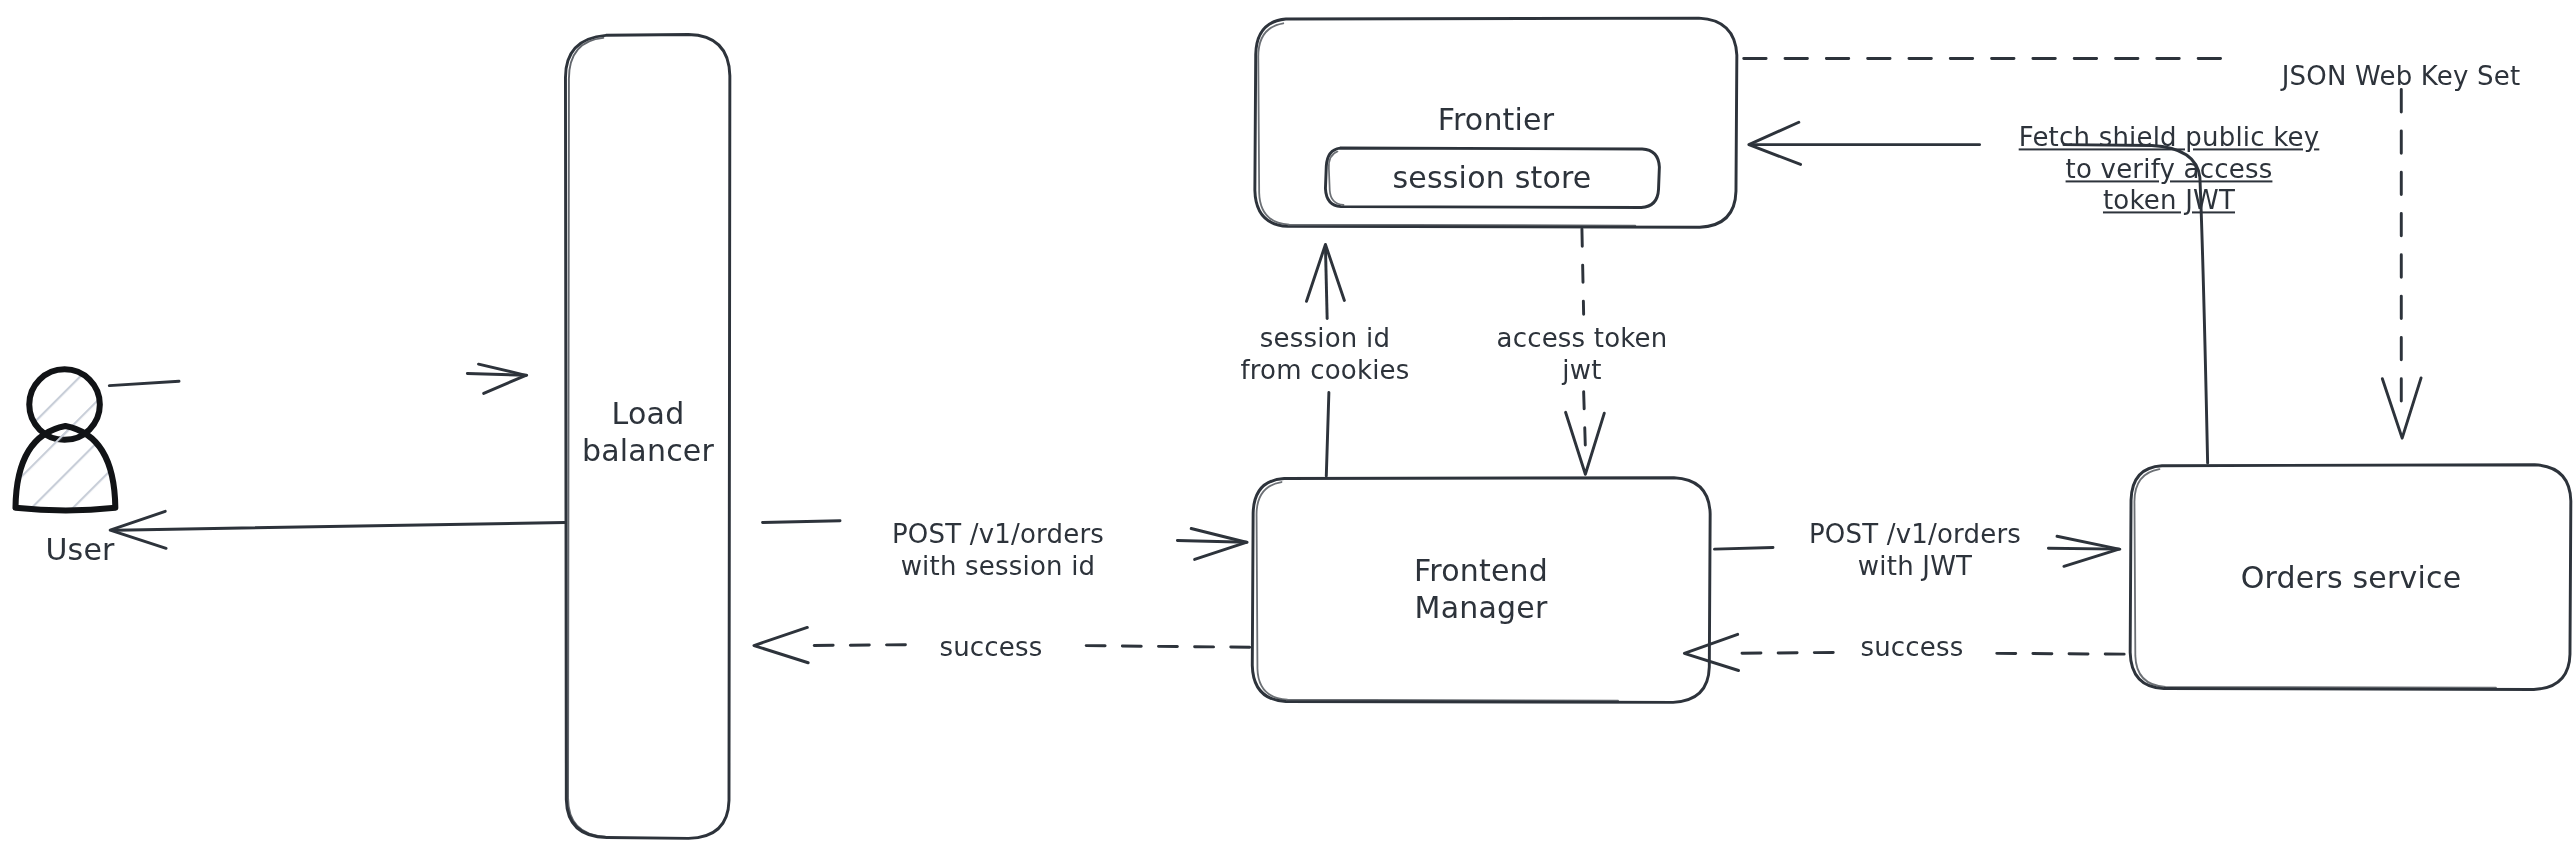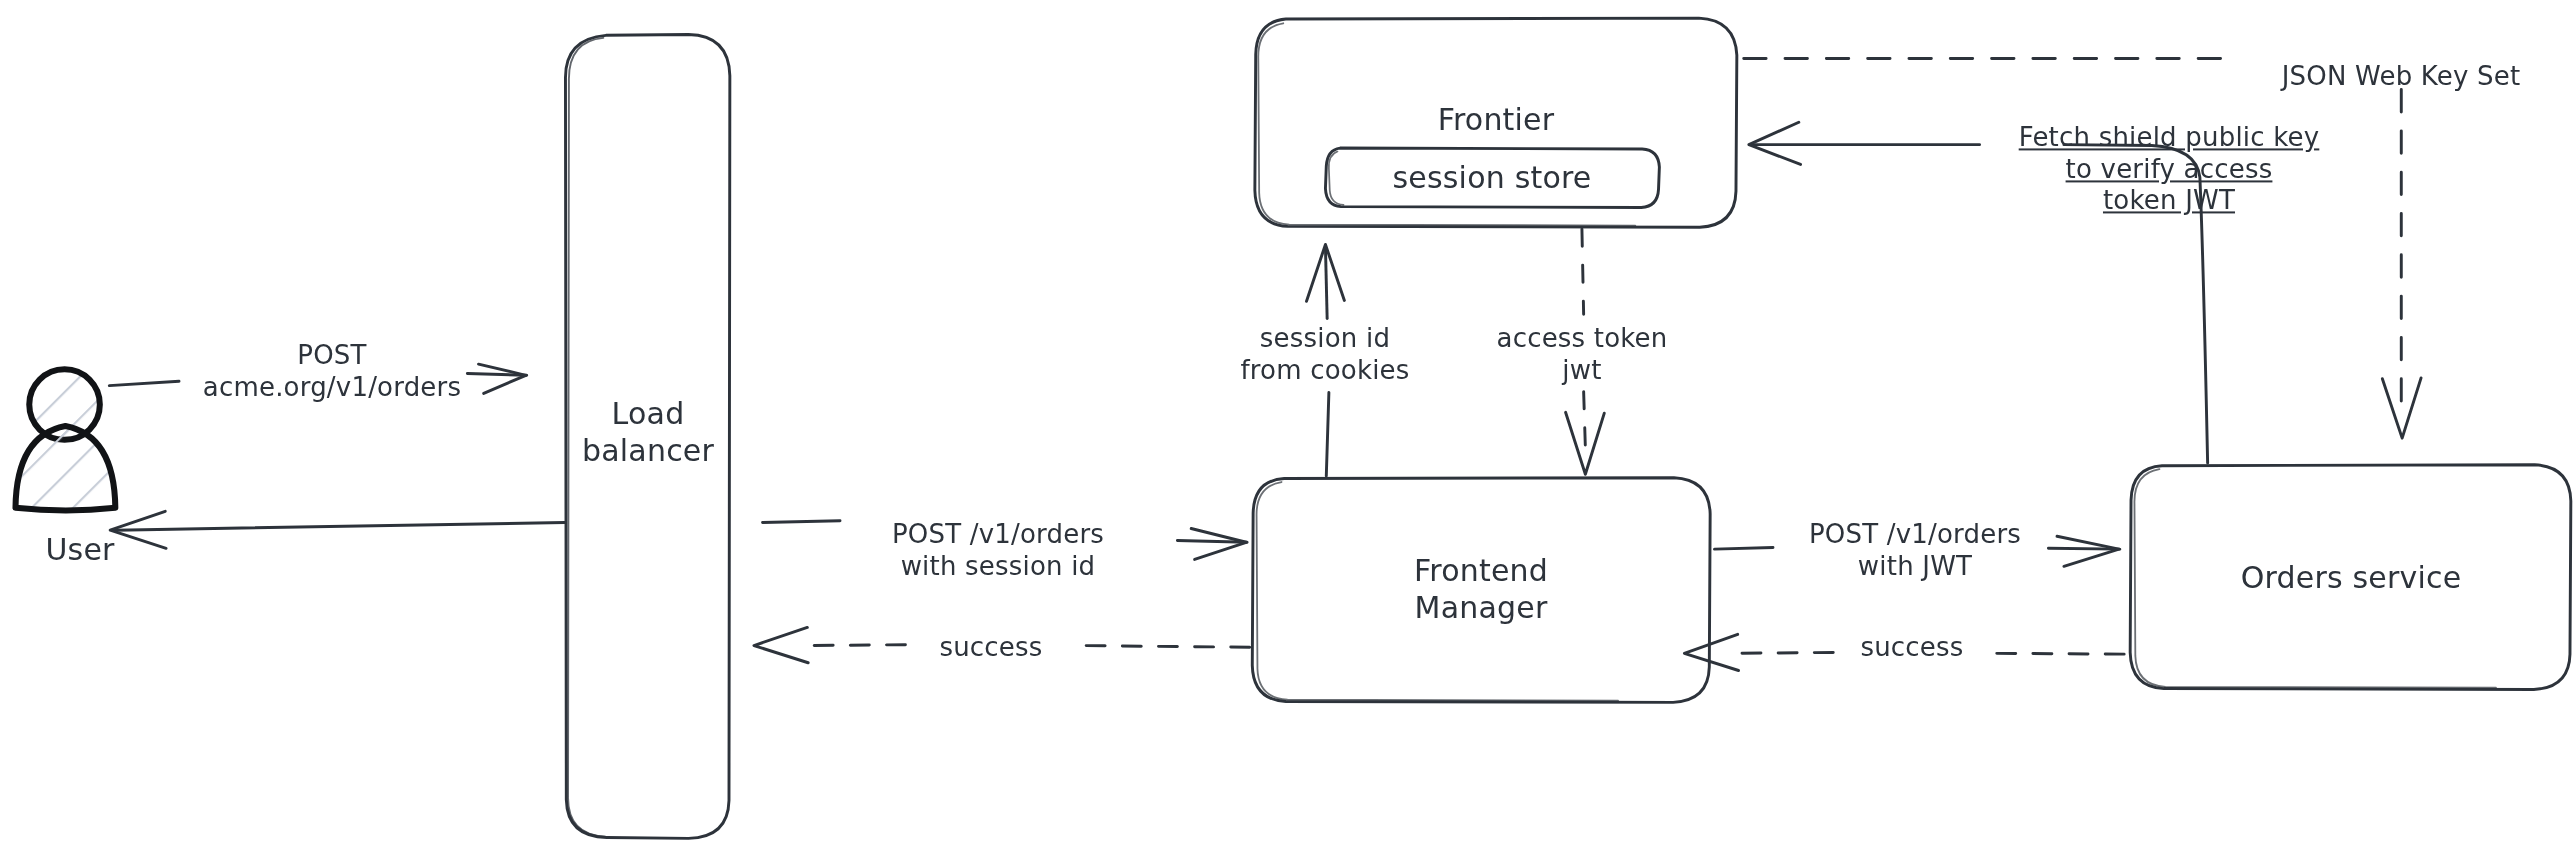--- a/index.html
+++ b/index.html
@@ -134,22 +134,20 @@
 
   <div class="lbl node-lbl ctr" style="left:1492px;top:178px;">session store</div>
 
   <div class="lbl node-lbl ctr" style="left:1481px;top:590px;text-align:center;">Frontend
 Manager</div>
 
   <div class="lbl node-lbl ctr" style="left:2351px;top:578px;">Orders service</div>
 
   <div class="lbl node-lbl ctr" style="left:80px;top:550px;">User</div>
 
-  <div class="lbl edge-lbl ctr" style="left:332px;top:372px;">POST
-acme.org/v1/orders</div>
 
   <div class="lbl edge-lbl ctr" style="left:998px;top:551px;">POST /v1/orders
 with session id</div>
 
   <div class="lbl edge-lbl ctr" style="left:991px;top:648px;">success</div>
 
   <div class="lbl edge-lbl ctr" style="left:1325px;top:355px;">session id
 from cookies</div>
 
   <div class="lbl edge-lbl ctr" style="left:1582px;top:355px;">access token

